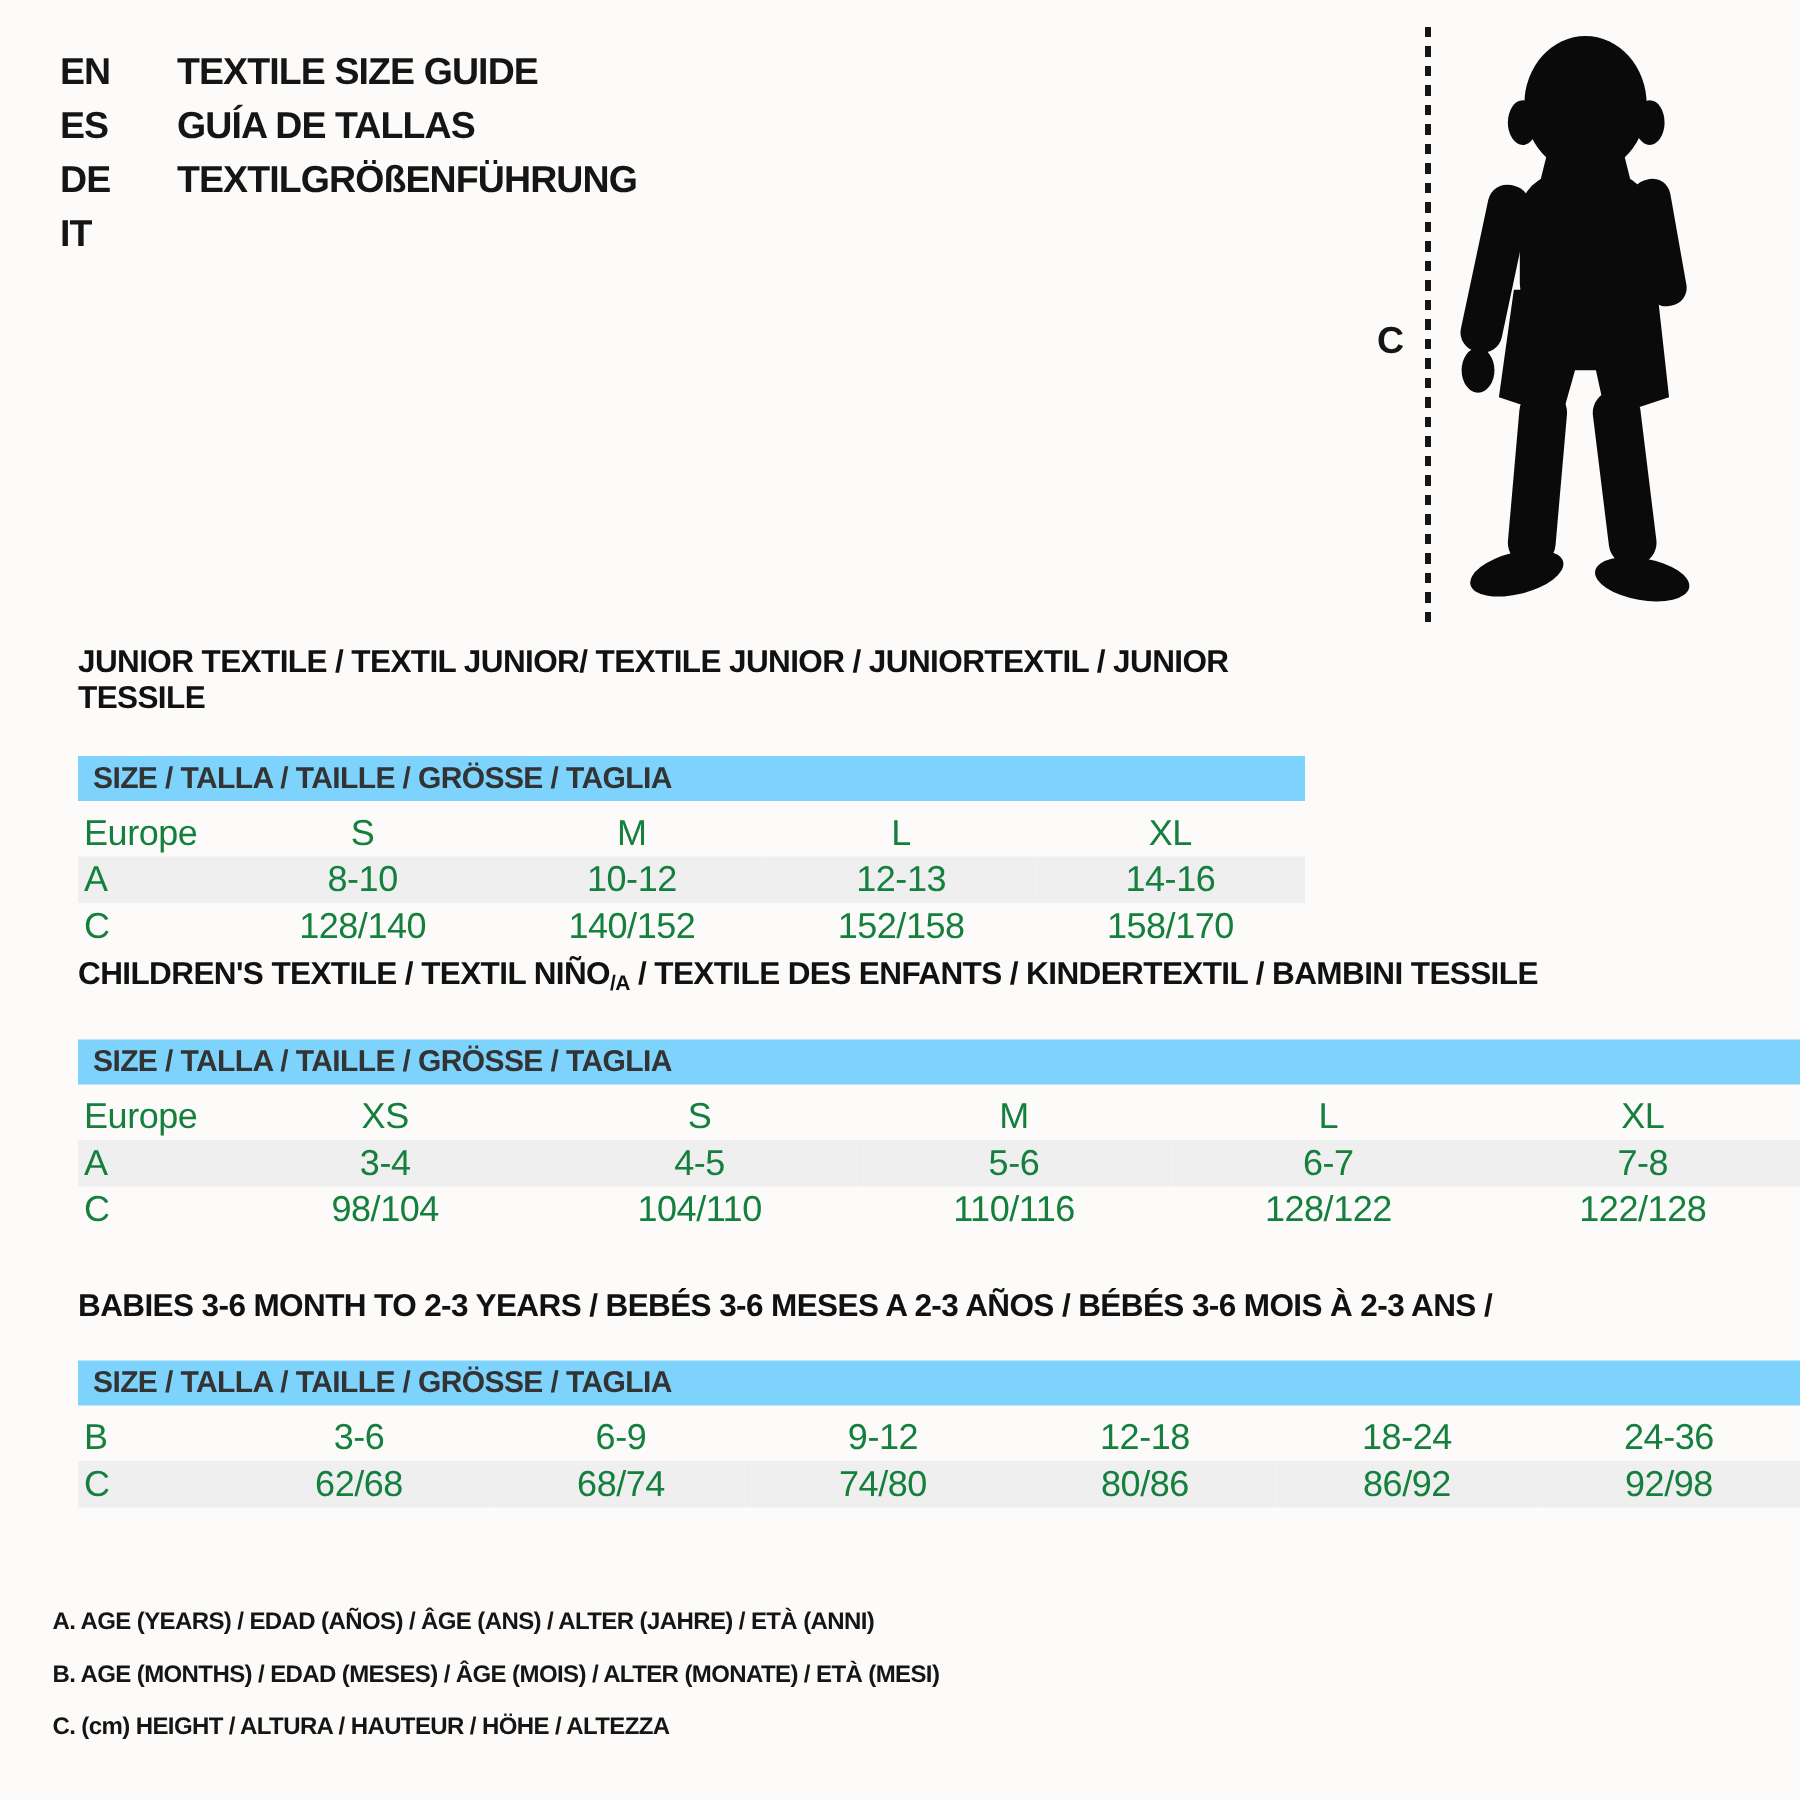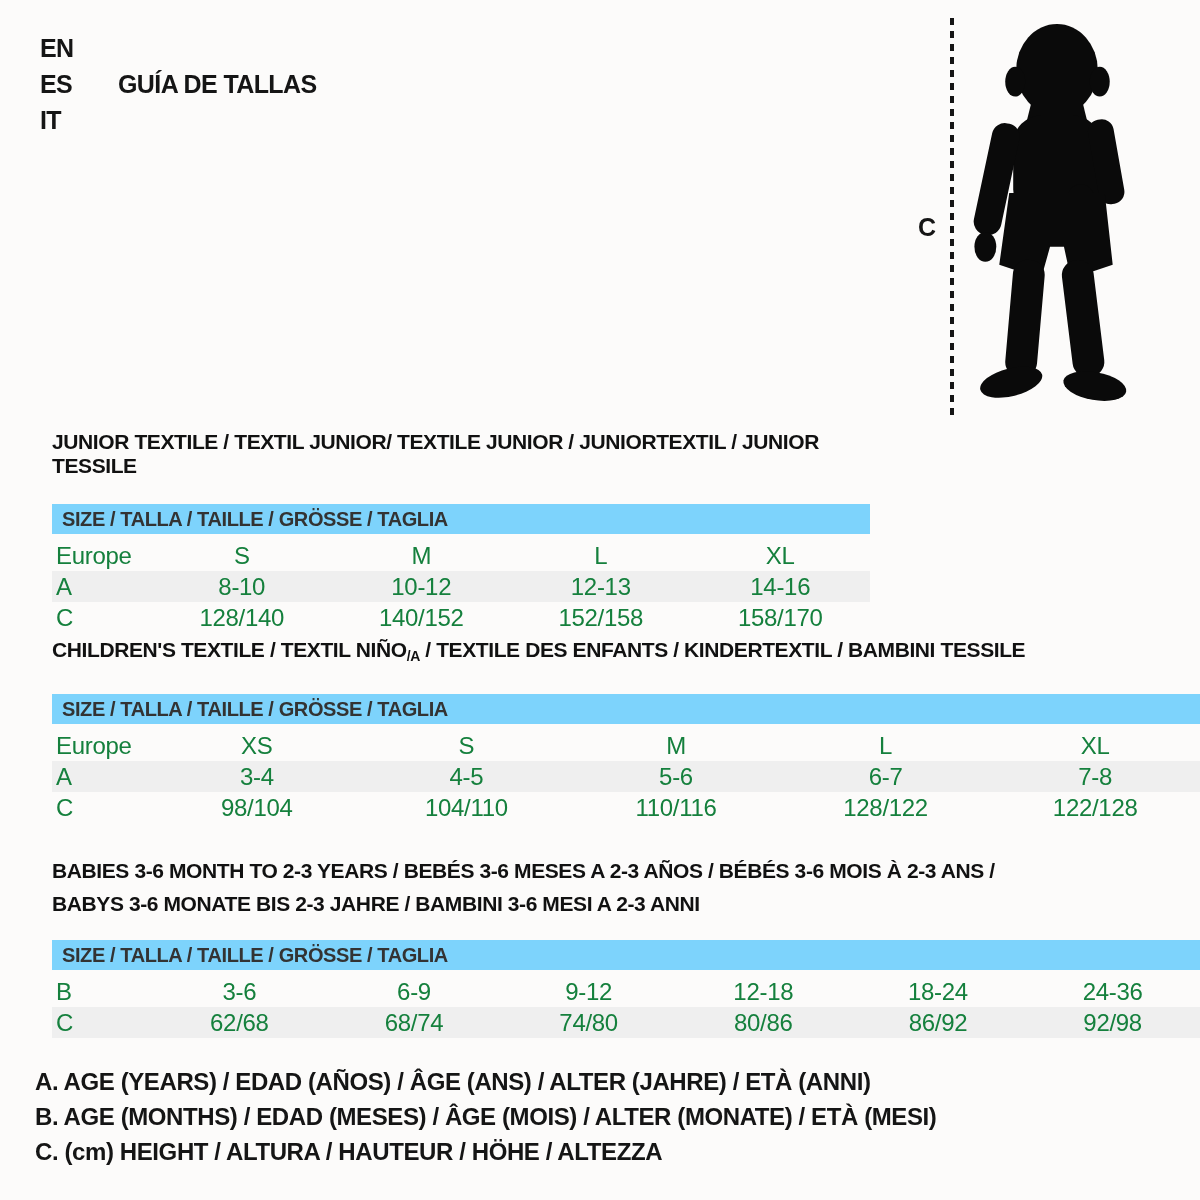--- a/index.html
+++ b/index.html
@@ -41,35 +41,40 @@
     margin-bottom:6px;box-sizing:border-box;}
 
   table.size-table{border-collapse:collapse;table-layout:fixed;width:100%;}
   table.size-table td{height:31px;padding:0;font-size:24px;letter-spacing:-0.3px;
     text-align:center;vertical-align:middle;color:#15803d;}
   table.size-table td.row-label{text-align:left;padding-left:4px;width:100px;}
   tr.stripe{background:#efefef;}
 
   
   .legend{position:absolute;left:35px;top:1064px;}
-  .legend-item{margin:0;font-size:24px;font-weight:700;letter-spacing:-0.4px;
+  .legend-item{margin:0;font-size:16px;font-weight:700;letter-spacing:-0.4px;
     line-height:35px;color:#151515;}
 </style>
 </head>
 <body>
 
 <div class="page">
 
   <div class="lang-list">
     <div class="lang-row">
       <span class="lang-code">EN</span>
+      <span class="lang-label">TEXTILE SIZE GUIDE</span>
     </div>
     <div class="lang-row">
       <span class="lang-code">ES</span>
       <span class="lang-label">GUÍA DE TALLAS</span>
+    </div>
+    <div class="lang-row">
+      <span class="lang-code">DE</span>
+      <span class="lang-label">TEXTILGRÖßENFÜHRUNG</span>
     </div>
     <div class="lang-row">
       <span class="lang-code">IT</span>
     </div>
   </div>
 
   <div class="figure">
     <span class="figure-c">C</span>
     <div class="dashed-line"></div>
     <svg class="baby-svg" viewBox="0 0 170 400" xmlns="http://www.w3.org/2000/svg">
@@ -166,21 +171,20 @@
           <td>128/122</td>
           <td>122/128</td>
         </tr>
       </tbody>
     </table>
   </section>
 
   <section class="size-section" id="babies-section">
     <div class="title-block two-line">
       <h2 class="section-title line">BABIES 3-6 MONTH TO 2-3 YEARS / BEBÉS 3-6 MESES A 2-3 AÑOS / BÉBÉS 3-6 MOIS À 2-3 ANS /</h2>
-      <h2 class="section-title line">BABYS 3-6 MONATE BIS 2-3 JAHRE / BAMBINI 3-6 MESI A 2-3 ANNI</h2>
     </div>
     <div class="size-header-bar">SIZE / TALLA / TAILLE / GRÖSSE / TAGLIA</div>
     <table class="size-table">
       <colgroup>
           <col style="width:100px">
           <col>
           <col>
           <col>
           <col>
           <col>

